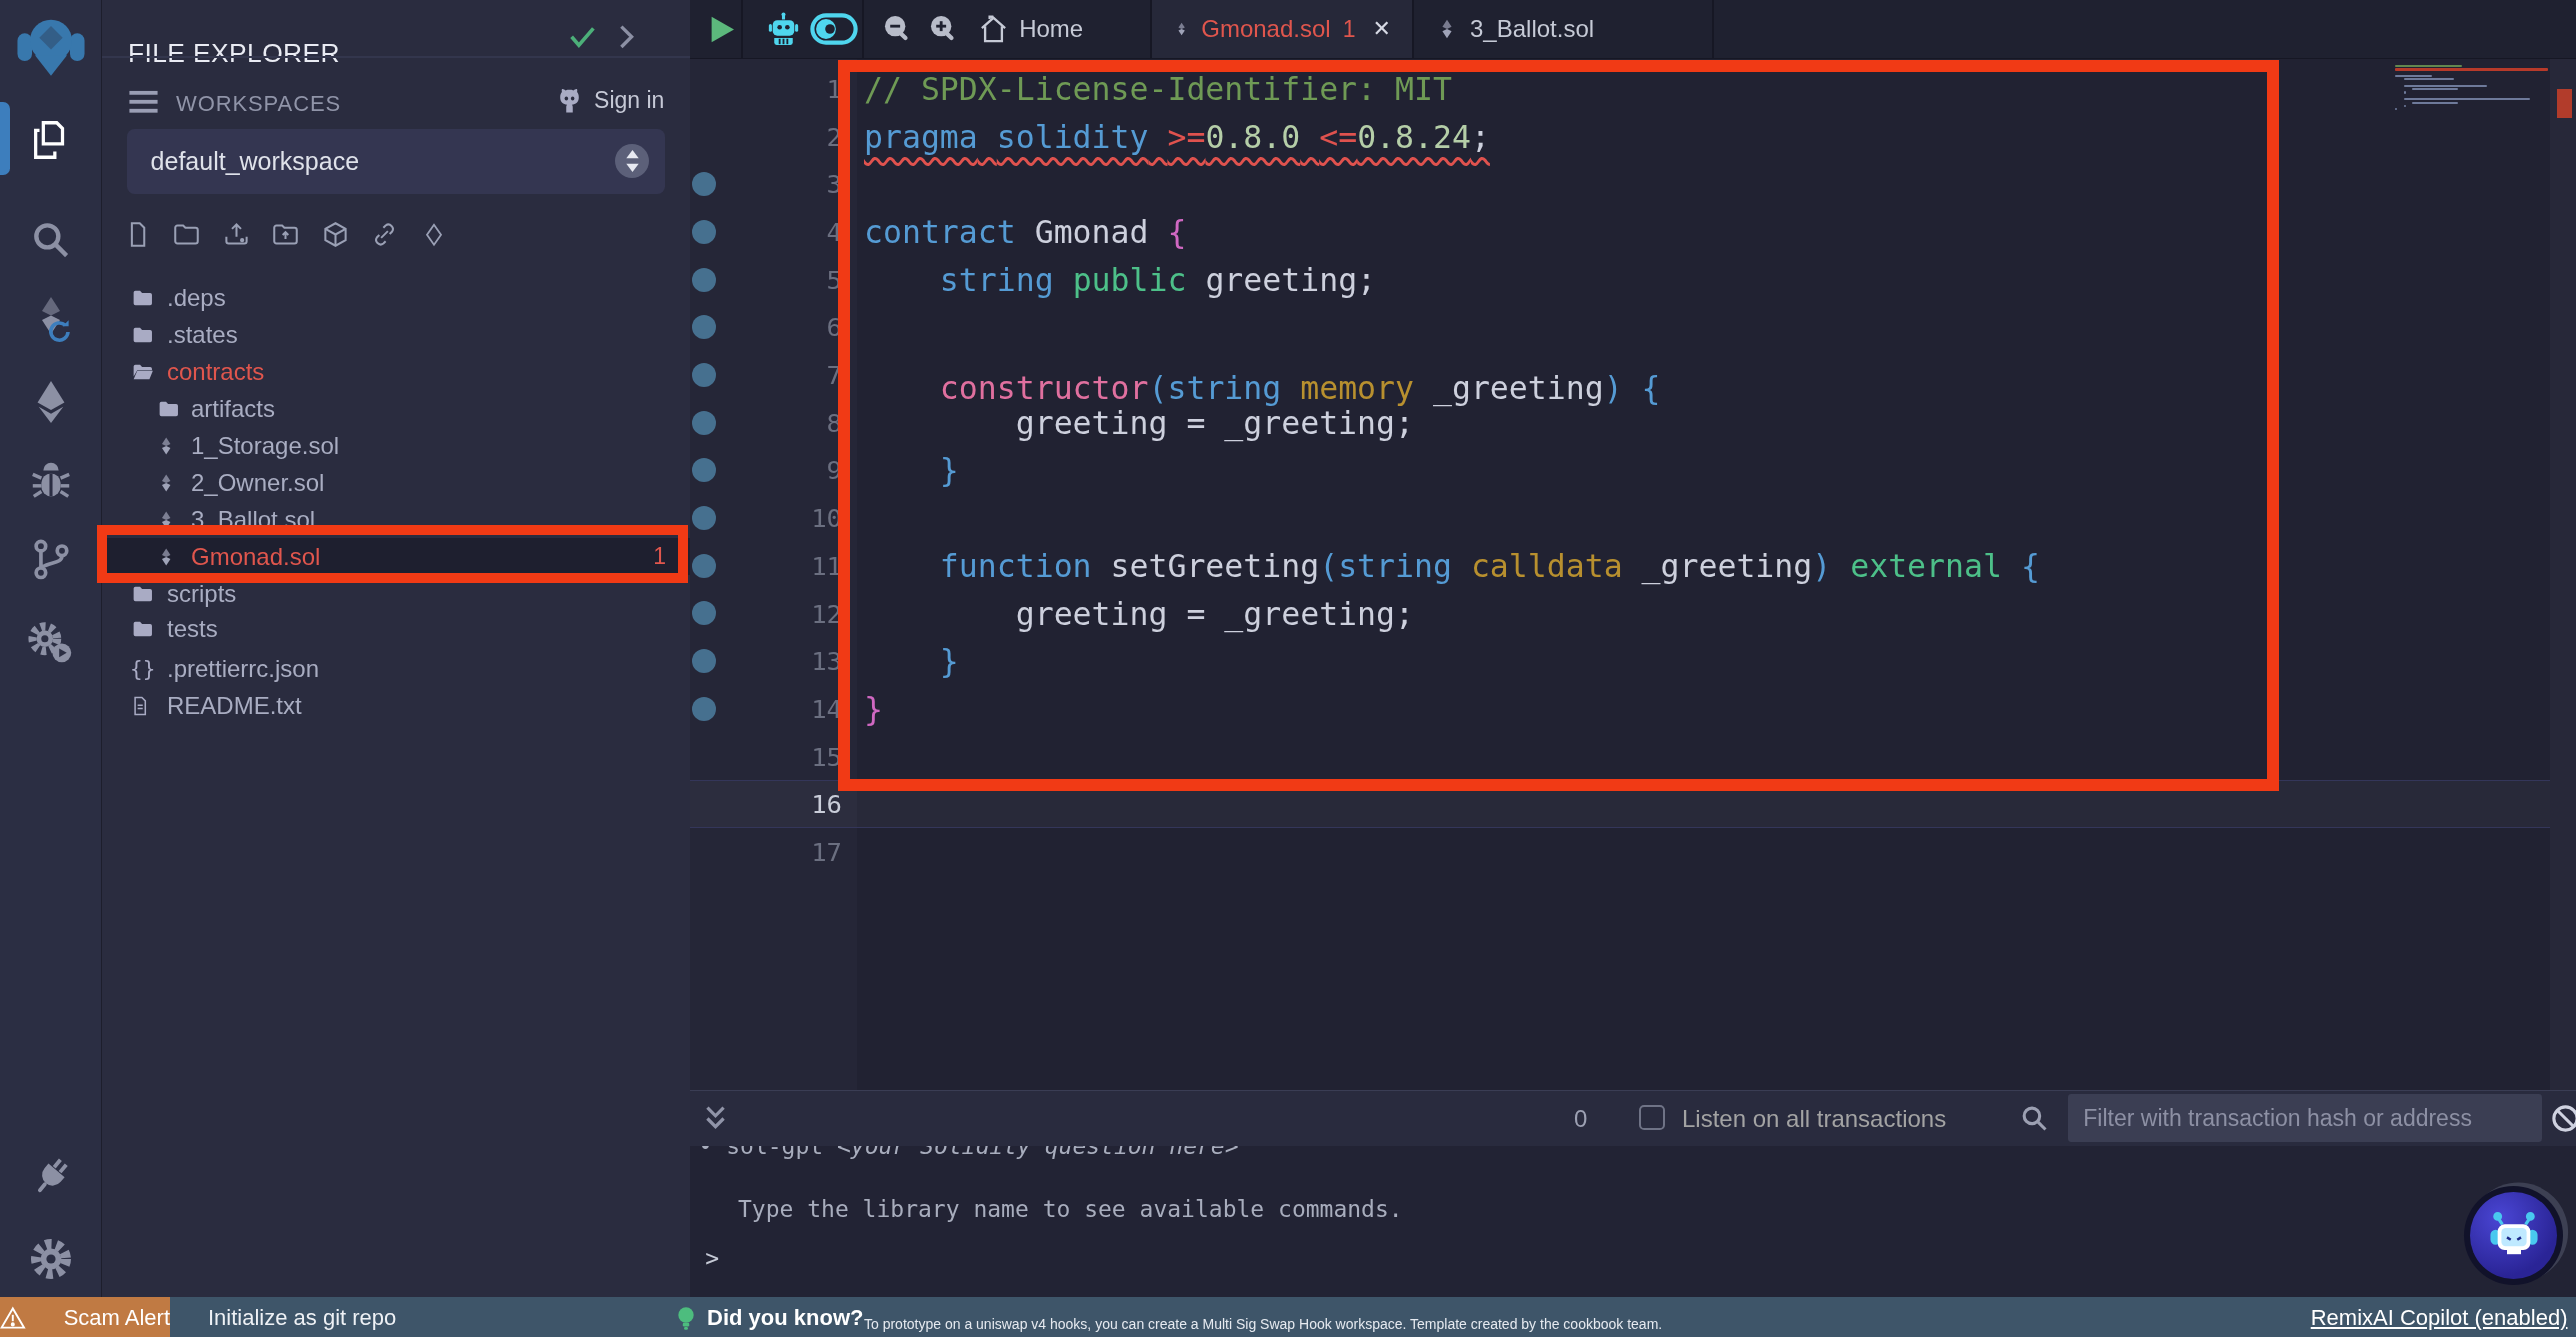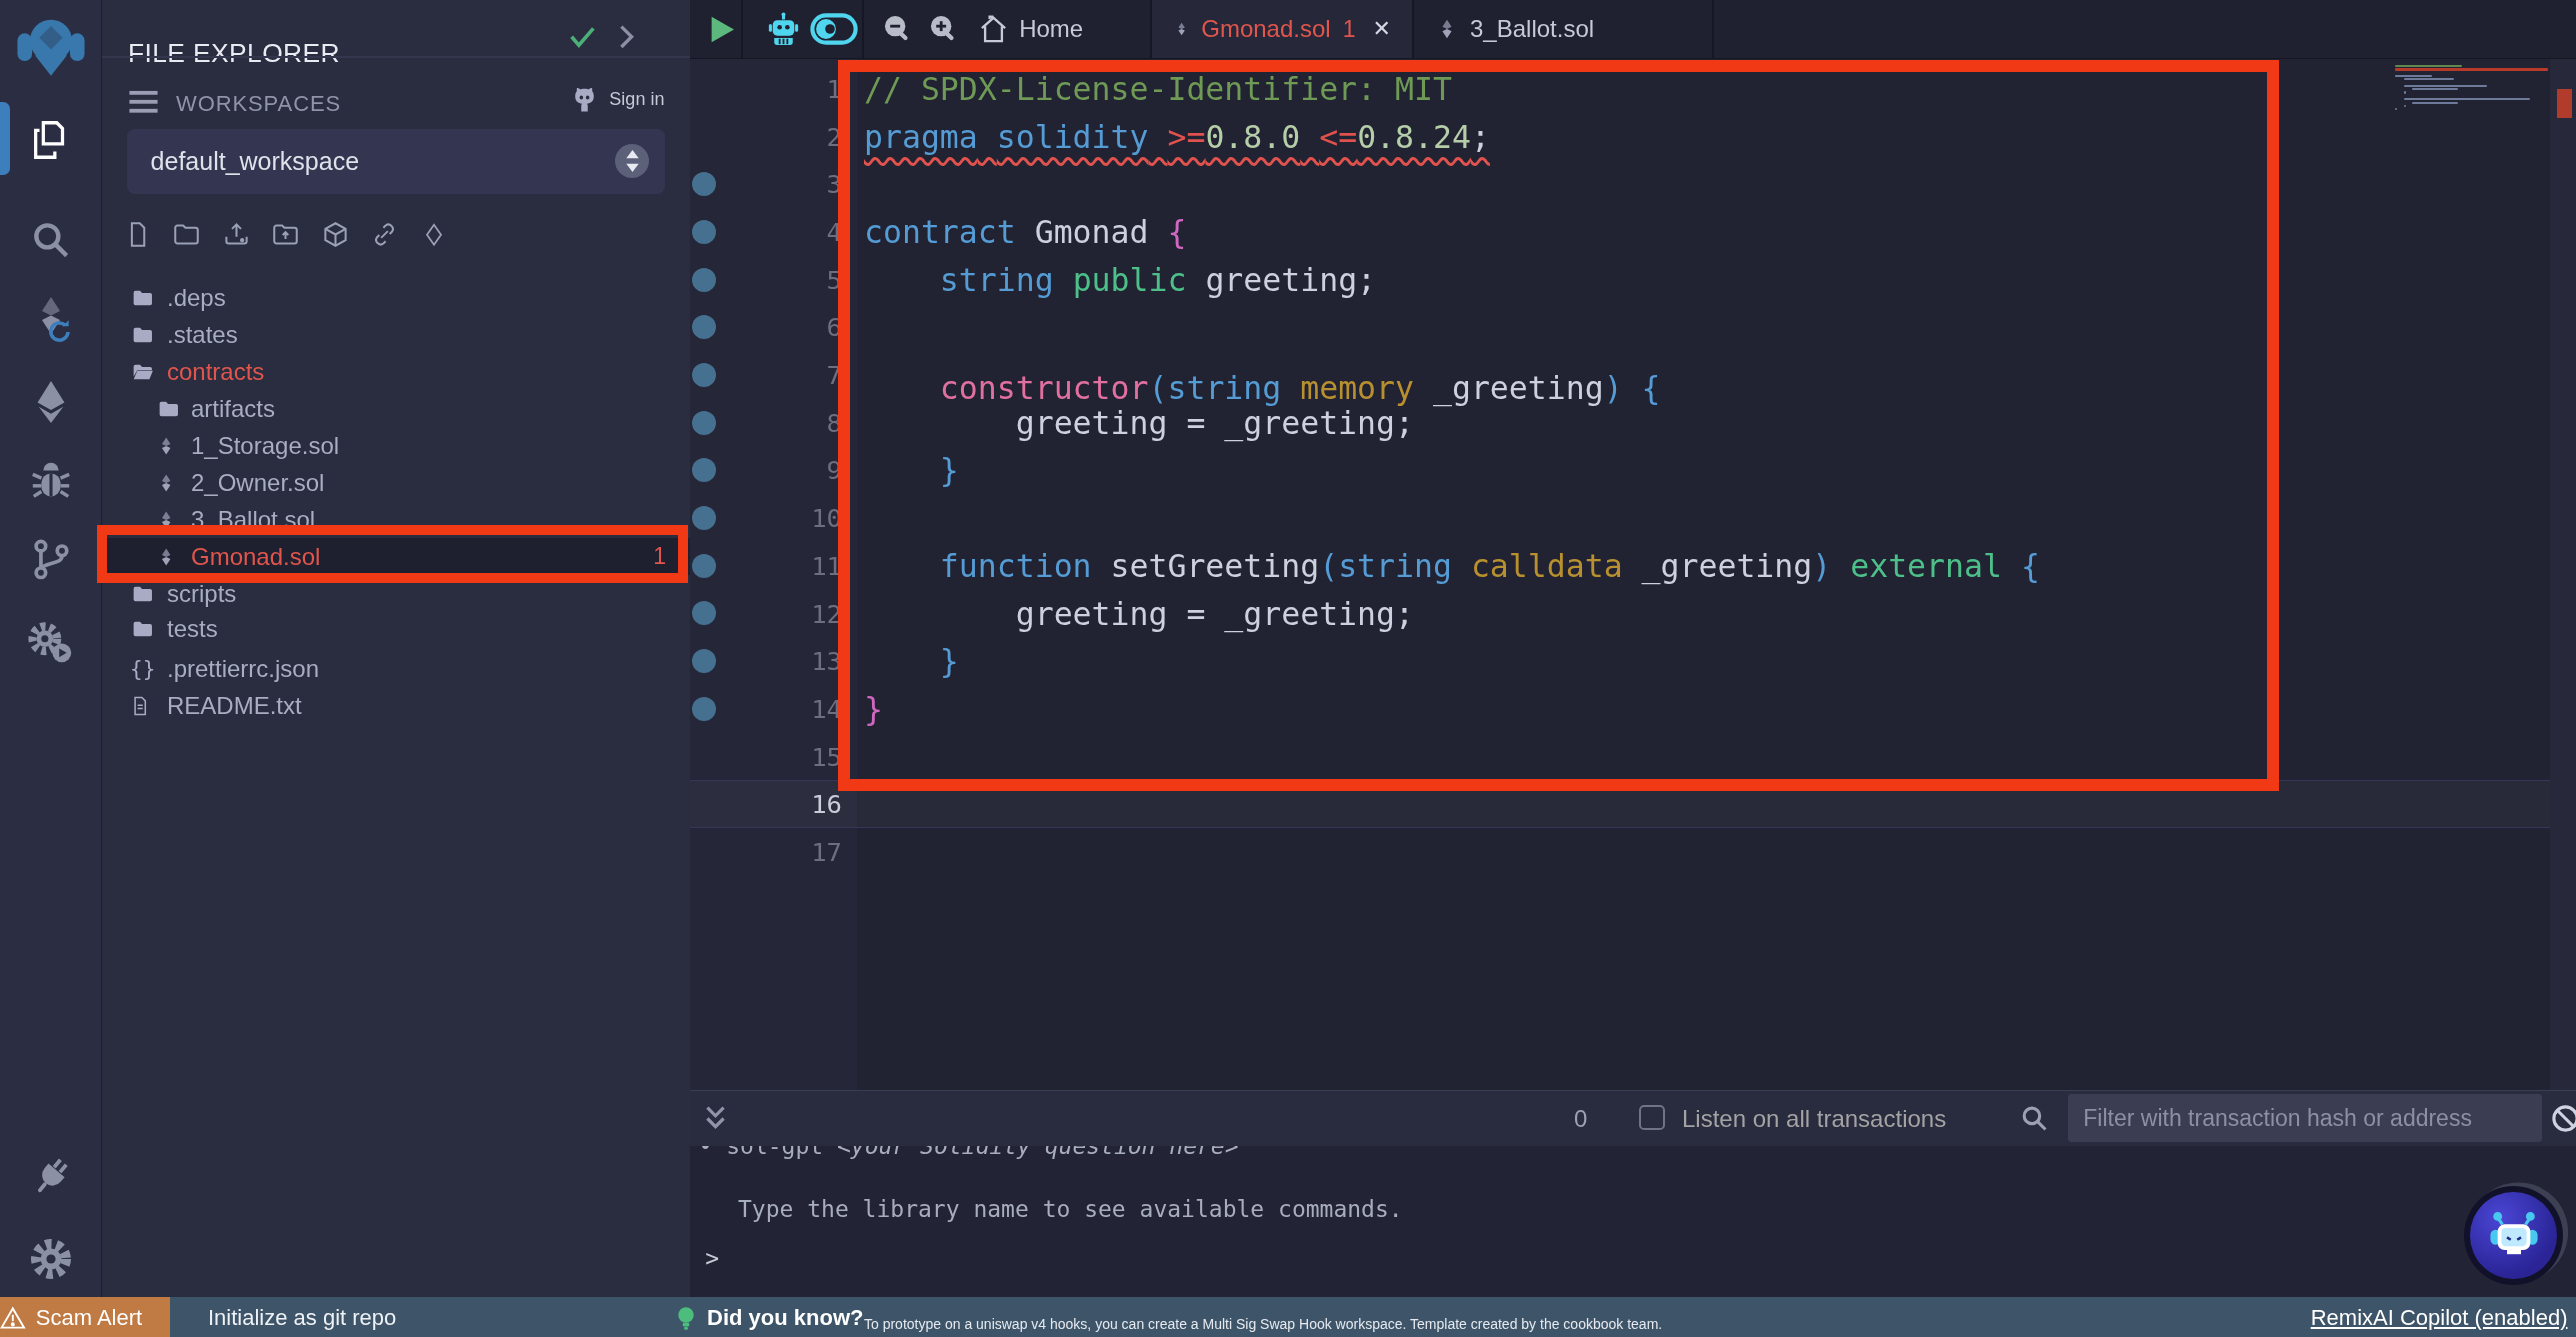--- a/index.html
+++ b/index.html
@@ -12,21 +12,21 @@
   .rail{position:absolute;left:0;top:0;width:101px;height:1337px;background:#2b2e43;border-right:1.7px solid #1d1e2c;z-index:20;}
   .rail-btn{position:absolute;left:0;width:101px;height:82px;display:flex;align-items:center;justify-content:center;}
   .rail-active-bar{position:absolute;left:0;top:102px;width:10.2px;height:73px;background:var(--rail-blue,#3d7ebd);border-radius:0 6.8px 6.8px 0;}
 
   
   .panel{position:absolute;left:101px;top:0;width:589px;height:1337px;background:#2a2c3f;z-index:10;}
   .panel-title{position:absolute;left:27px;top:20.4px;font-size:26.4px;color:#e9ebf3;letter-spacing:0.4px;font-weight:500;}
   .panel-hr{position:absolute;left:0;top:56px;width:589px;height:1.7px;background:#33364d;}
   .ws-row{position:absolute;left:0;top:82px;width:589px;height:41px;}
   .ws-label{position:absolute;left:75px;top:8.5px;font-size:22px;color:#9094a8;letter-spacing:0.9px;}
-  .signin{position:absolute;right:25.6px;top:5.1px;display:flex;align-items:center;gap:10.2px;color:#c6c9d6;font-size:18px;}
+  .signin{position:absolute;right:25.6px;top:5.1px;display:flex;align-items:center;gap:10.2px;color:#c6c9d6;font-size:23px;}
   .ws-select{position:absolute;left:25.6px;top:129px;width:538px;height:65px;background:#343651;border-radius:7.7px;display:flex;align-items:center;}
   .ws-select-text{margin-left:24px;font-size:25px;color:#dfe2ea;}
   .ws-spinner{position:absolute;right:15.3px;top:15.3px;width:34px;height:34px;border-radius:50%;background:#5c6079;display:flex;align-items:center;justify-content:center;}
   .tree-toolbar{position:absolute;left:22px;top:220px;display:flex;gap:20.4px;align-items:center;}
   .tb-icon{width:29px;height:29px;display:flex;align-items:center;justify-content:center;}
   .tree{position:absolute;left:0;top:279px;width:589px;}
   .tree-row{position:absolute;left:0;width:589px;height:37px;display:flex;align-items:center;}
   .tree-row.selected{background:#1e1f2f;}
   .tree-icon{position:absolute;display:flex;align-items:center;}
   .tree-label{font-size:24px;color:#a9adc2;}
@@ -71,21 +71,21 @@
   .term-check{position:absolute;left:949px;top:13.6px;width:25.6px;height:25.6px;border:2.6px solid #6f7386;border-radius:5.1px;box-sizing:border-box;}
   .term-listen{position:absolute;left:992px;top:0;height:55px;line-height:55px;font-size:24px;color:#a3a3a3;}
   .term-input{position:absolute;left:1378px;top:3.4px;width:474px;height:48px;background:#3b3e53;border:none;border-radius:3.4px;color:#b9bccd;font-size:23px;padding:0 15.3px;box-sizing:border-box;font-family:"Liberation Sans",sans-serif;outline:none;}
   .term-input::placeholder{color:#8d90a4;}
   .term-line{position:absolute;font-family:"DejaVu Sans Mono",monospace;font-size:23px;color:#a8adbd;white-space:pre;z-index:5;}
   .term-line .it{font-style:italic;}
   .prompt{color:#c6cad6;}
 
   
   .statusbar{position:absolute;left:0;top:1297px;width:2576px;height:41px;background:var(--statusbar,#3e5569);z-index:30;}
-  .scam{position:absolute;left:0;top:0;width:170px;height:41px;background:var(--scam,#c07a43);display:flex;align-items:center;justify-content:flex-start;gap:10.2px;color:#fff;font-size:22px;}
+  .scam{position:absolute;left:0;top:0;width:170px;height:41px;background:var(--scam,#c07a43);display:flex;align-items:center;justify-content:space-between;gap:10.2px;color:#fff;font-size:22px;}
   .sb-git{position:absolute;left:208px;top:0;height:41px;line-height:41px;color:#eef1f5;font-size:22px;}
   .sb-bulb{position:absolute;left:675px;top:8.5px;}
   .sb-know-b{position:absolute;left:707px;top:0;height:41px;line-height:41px;color:#ffffff;font-weight:bold;font-size:22px;}
   .sb-know{position:absolute;left:864px;top:0;height:41px;line-height:41px;color:#e6eaf0;font-size:14px;margin-top:7px;}
   .sb-copilot{position:absolute;right:8.5px;top:0;height:41px;line-height:41px;color:#ffffff;font-size:22px;text-decoration:underline;}
 
   
   .anno{position:absolute;border:12px solid var(--accent,#f13a15);box-sizing:border-box;z-index:50;pointer-events:none;}
   .anno.small{border-width:10.2px;}
 

